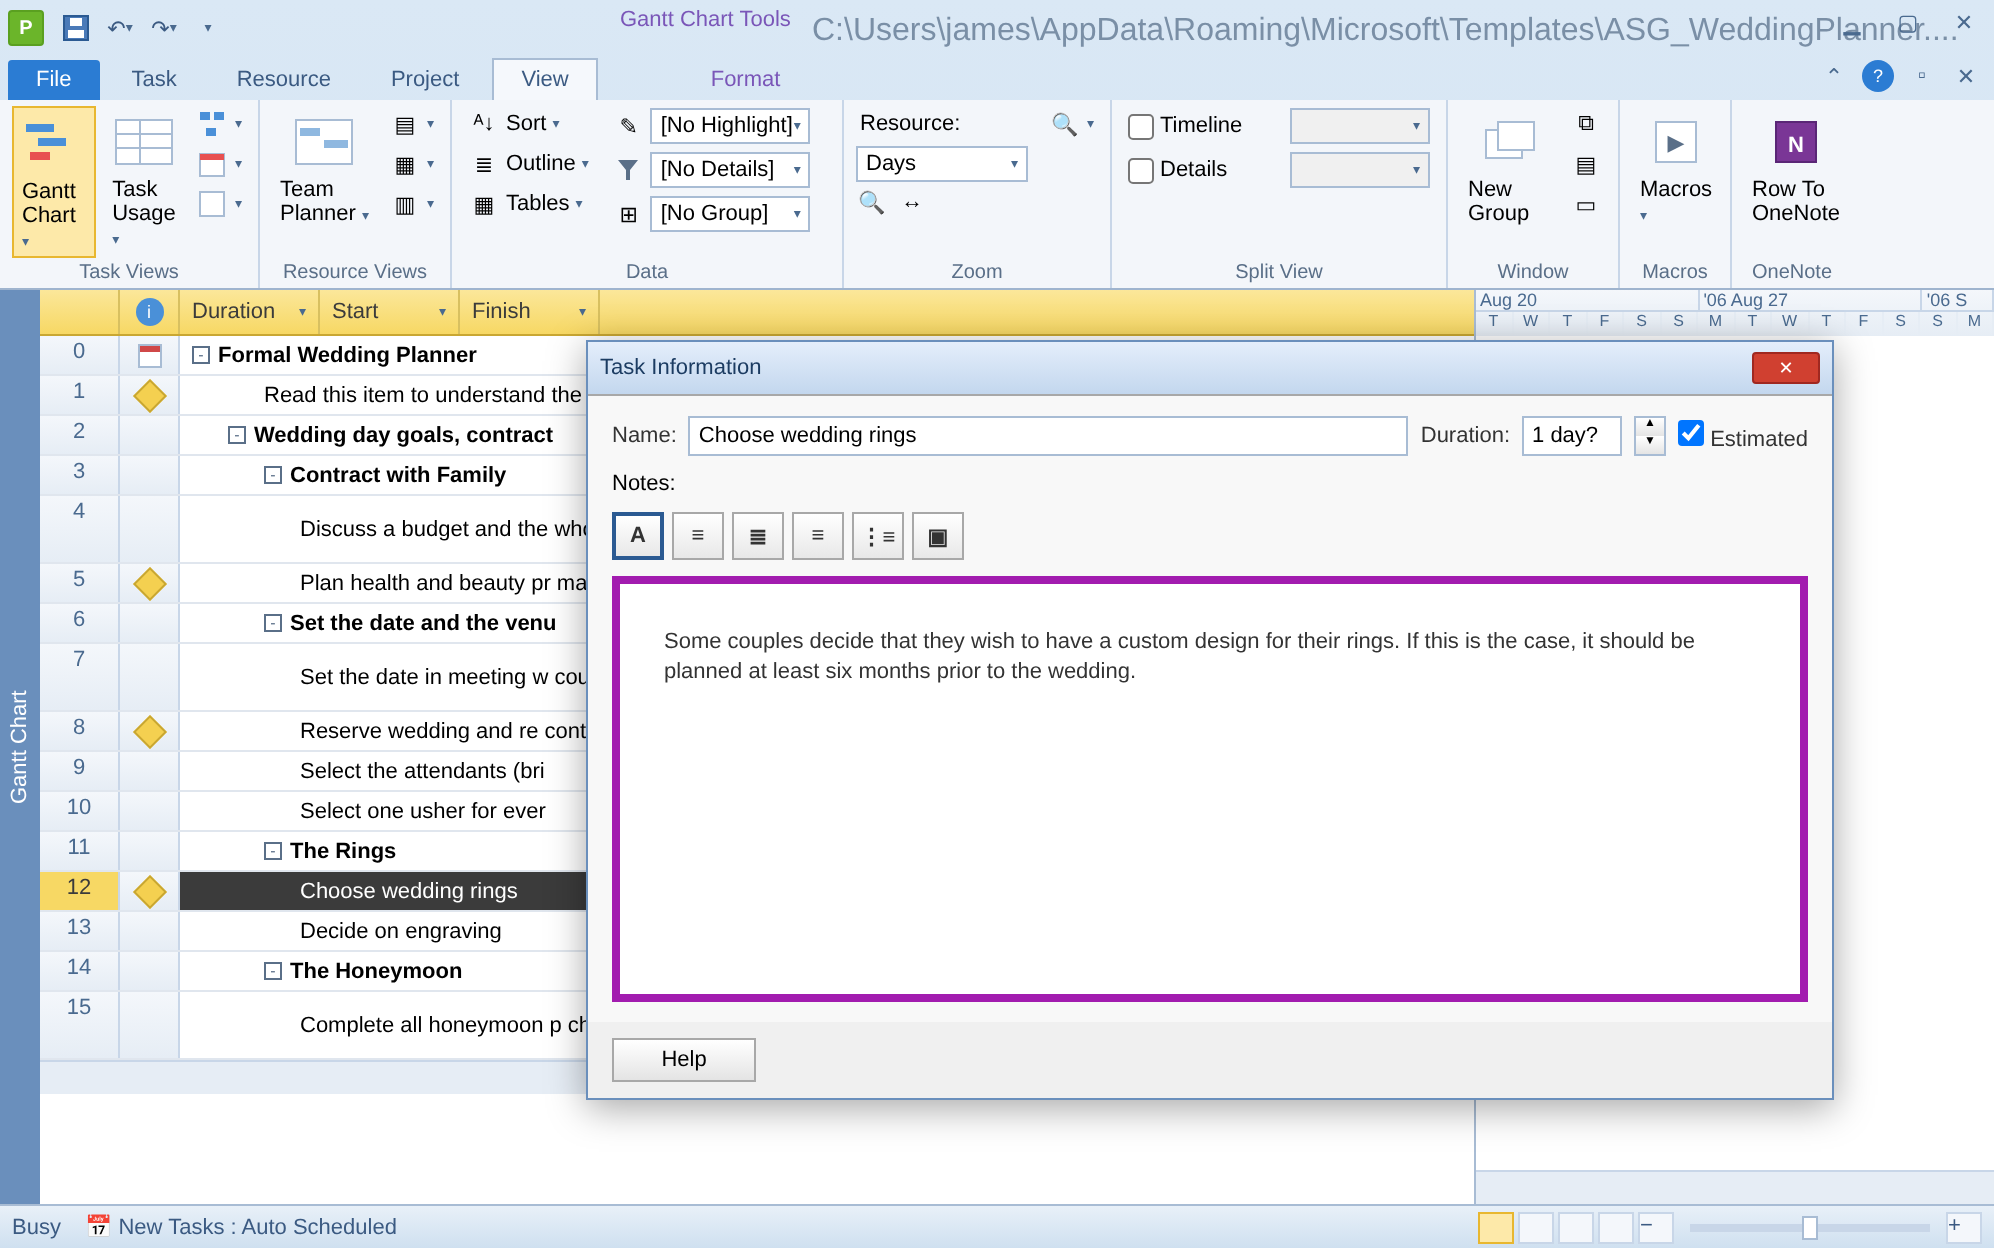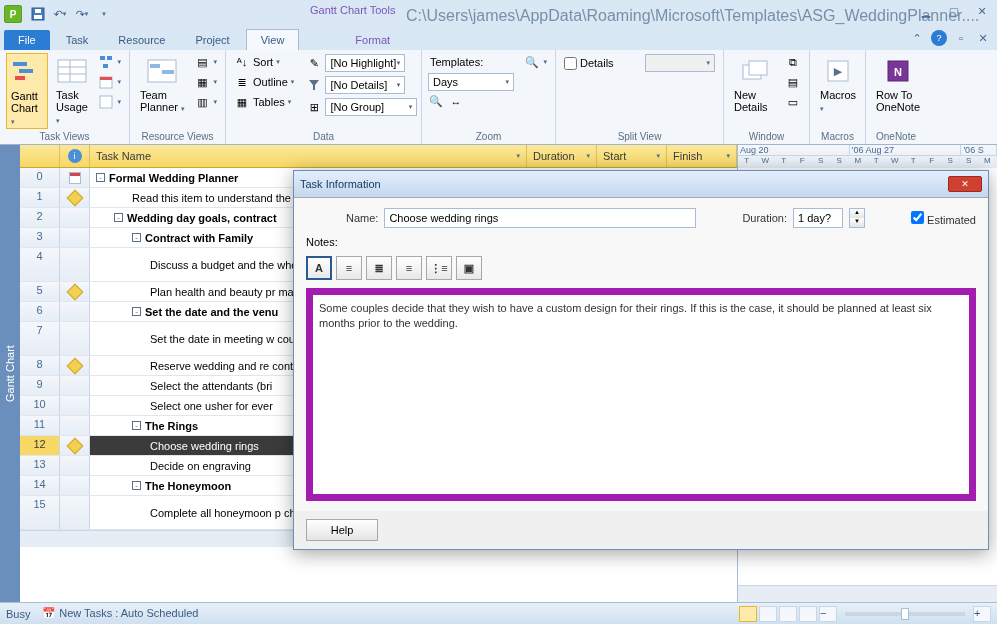--- a/index.html
+++ b/index.html
@@ -66,33 +66,33 @@
 .hscroll { height:17px; background:#e6edf5; border-top:1px solid #c8d6e8; }
 
 .statusbar { position:absolute; bottom:0; left:0; right:0; height:22px; background:linear-gradient(#e8f0f8,#cfe0f0); border-top:1px solid #a8bcd4; display:flex; align-items:center; padding:0 6px; gap:12px; color:#3b5a82; }
 .status-views { margin-left:auto; display:flex; gap:2px; align-items:center; }
 .sv-btn { width:18px; height:16px; border:1px solid #c8d6e8; background:#f4f7fb; cursor:pointer; }
 .sv-btn.active { background:#fde9a9; border-color:#e8b730; }
 .zoom-slider { width:120px; height:4px; background:#c8d6e8; margin:0 6px; position:relative; }
 .zoom-thumb { position:absolute; top:-4px; left:56px; width:8px; height:12px; background:#fff; border:1px solid #a8bcd4; }
 
 
-.dlg { position:absolute; left:293px; top:170px; width:696px; height:380px; background:#f0f0f0; border:1px solid #6a8fbc; box-shadow:0 4px 18px rgba(0,0,0,0.35); display:flex; flex-direction:column; }
+.dlg { position:absolute; left:293px; top:170px; width:624px; height:380px; background:#f0f0f0; border:1px solid #6a8fbc; box-shadow:0 4px 18px rgba(0,0,0,0.35); display:flex; flex-direction:column; }
 .dlg-title { height:26px; background:linear-gradient(#e4eefb,#c3d7ee); display:flex; align-items:center; padding:0 6px; justify-content:space-between; color:#1c3c62; }
 .dlg-close { width:34px; height:16px; background:#d04030; border:1px solid #a02820; border-radius:2px; display:flex; align-items:center; justify-content:center; color:#fff; font-size:9px; cursor:pointer; }
 .dlg-tabs { padding:6px 8px 0; display:flex; gap:2px; }
 .dtab { padding:3px 8px; background:#f0f0f0; border:1px solid #a8a8a8; border-bottom:none; cursor:pointer; color:#333; }
 .dtab.active { background:#fff; position:relative; top:1px; }
 .dlg-body { flex:1; background:#f8f8f8; border-top:1px solid #a8a8a8; margin:0 0 0 0; padding:10px 12px; display:flex; flex-direction:column; gap:8px; }
 .dlg-row { display:flex; align-items:center; gap:6px; }
-.dlg-row label { color:#333;margin-left:40px; }
+.dlg-row label { color:#333; }
 .txt-in { border:1px solid #a8bcd4; background:#fff; padding:2px 4px; height:20px; }
 .notes-toolbar { display:flex; gap:4px; }
 .nt-btn { width:26px; height:24px; border:1px solid #a8a8a8; background:linear-gradient(#fff,#e8e8e8); display:flex; align-items:center; justify-content:center; cursor:pointer; font-weight:bold; color:#333; }
-.notes-area { flex:1; background:#fff; border:7px solid #a21caf; padding:6px; color:#333; line-height:1.4; }
+.notes-area { flex:1; background:#fff; border:4px solid #a21caf; padding:22px; color:#333; line-height:1.4; }
 .dlg-foot { padding:8px 12px; display:flex; justify-content:space-between; }
 .dlg-btn { min-width:72px; height:22px; border:1px solid #a8a8a8; background:linear-gradient(#fff,#e4e4e4); cursor:pointer; padding:0 14px; }
 .dlg-btn.primary { border:1px solid #4a7ab8; background:linear-gradient(#eaf3fc,#c9e0f5); box-shadow:0 0 0 1px #9fc2e8 inset; }
 .spin { display:flex; flex-direction:column; border:1px solid #a8bcd4; }
 .spin div { width:14px; height:9px; background:linear-gradient(#fff,#e4e4e4); font-size:6px; text-align:center; cursor:pointer; }
 svg { display:block; }
 </style>
 </head>
 <body>
 
@@ -258,55 +258,64 @@
                 <path d="M1 1 L11 1 L7 6 L7 11 L5 11 L5 6 Z" fill="#5a6f88"></path>
               </svg>
             </div>
             <div class="rselect" style="width:80px">
               <span>[No Details]</span>
               <span class="dd-arrow">▾</span>
             </div>
           </div>
         <div class="small-row">
             <div class="ico16">⊞</div>
-            <div class="rselect" style="width:92px">
+            <div class="rselect" style="width:80px">
               <span>[No Group]</span>
               <span class="dd-arrow">▾</span>
             </div>
           </div>
       </div>
     </div>
     <div class="rgroup-label">Data</div>
   </div>
 
   <div class="rgroup" style="width:134px">
     <div class="rgroup-body">
       <div class="stack" style="width:100%">
         <div class="small-row">
-            <span>Templates:</span>
+            <span>Resource:</span>
             <div style="flex:1"></div>
             <div class="ico16">🔍</div>
             <span class="dd-arrow">▾</span>
           </div>
         <div class="rselect" style="width:86px">
             <span>Days</span>
             <span class="dd-arrow">▾</span>
           </div>
         <div style="display:flex;gap:4px;">
           <div class="ico16">🔍</div>
           <div class="ico16">↔</div>
         </div>
       </div>
     </div>
     <div class="rgroup-label">Zoom</div>
   </div>
 
   <div class="rgroup" style="width:168px">
     <div class="rgroup-body">
       <div class="stack" style="width:100%">
+        <div class="small-row">
+            <input type="checkbox" style="">
+            <span>Timeline</span>
+            <div style="flex:1"></div>
+            <div class="rselect" style="width:70px;background:#f0f0f0">
+              <span></span>
+              <span class="dd-arrow">▾</span>
+            </div>
+          </div>
         <div class="small-row">
             <input type="checkbox" style="">
             <span>Details</span>
             <div style="flex:1"></div>
             <div class="rselect" style="width:70px;background:#f0f0f0">
               <span></span>
               <span class="dd-arrow">▾</span>
             </div>
           </div>
       </div>
@@ -316,21 +325,21 @@
 
   <div class="rgroup" style="width:86px">
     <div class="rgroup-body">
       <div class="big-btn">
         <div class="ico32">
             <svg width="28" height="24">
               <rect x="2" y="6" width="18" height="14" fill="#fff" stroke="#a8bcd4"></rect>
               <rect x="8" y="2" width="18" height="14" fill="#fff" stroke="#a8bcd4"></rect>
             </svg>
           </div>
-        <div>New Details</div>
+        <div>New Group</div>
       </div>
       <div class="stack">
         <div class="small-row">
             <div class="ico16">⧉</div>
           </div>
         <div class="small-row">
             <div class="ico16">▤</div>
           </div>
         <div class="small-row">
             <div class="ico16">▭</div>
@@ -372,24 +381,20 @@
 </div>
 
 <div class="content">
   <div class="vtab">Gantt Chart</div>
   <div class="grid">
     <div class="left-grid">
       <div class="grid-head">
         <div class="ghcell" style="width:40px"></div>
         <div class="ghcell" style="width:30px;justify-content:center">
             <span style="background:#4a90d8;color:#fff;border-radius:50%;width:14px;height:14px;display:flex;align-items:center;justify-content:center;font-size:9px;">i</span>
-          </div>
-        <div class="ghcell" style="flex:1">
-            <span>Task Name</span>
-            <span class="dd-arrow">▾</span>
           </div>
         <div class="ghcell" style="width:70px">
             <span>Duration</span>
             <span class="dd-arrow">▾</span>
           </div>
         <div class="ghcell" style="width:70px">
             <span>Start</span>
             <span class="dd-arrow">▾</span>
           </div>
         <div class="ghcell" style="width:70px">

